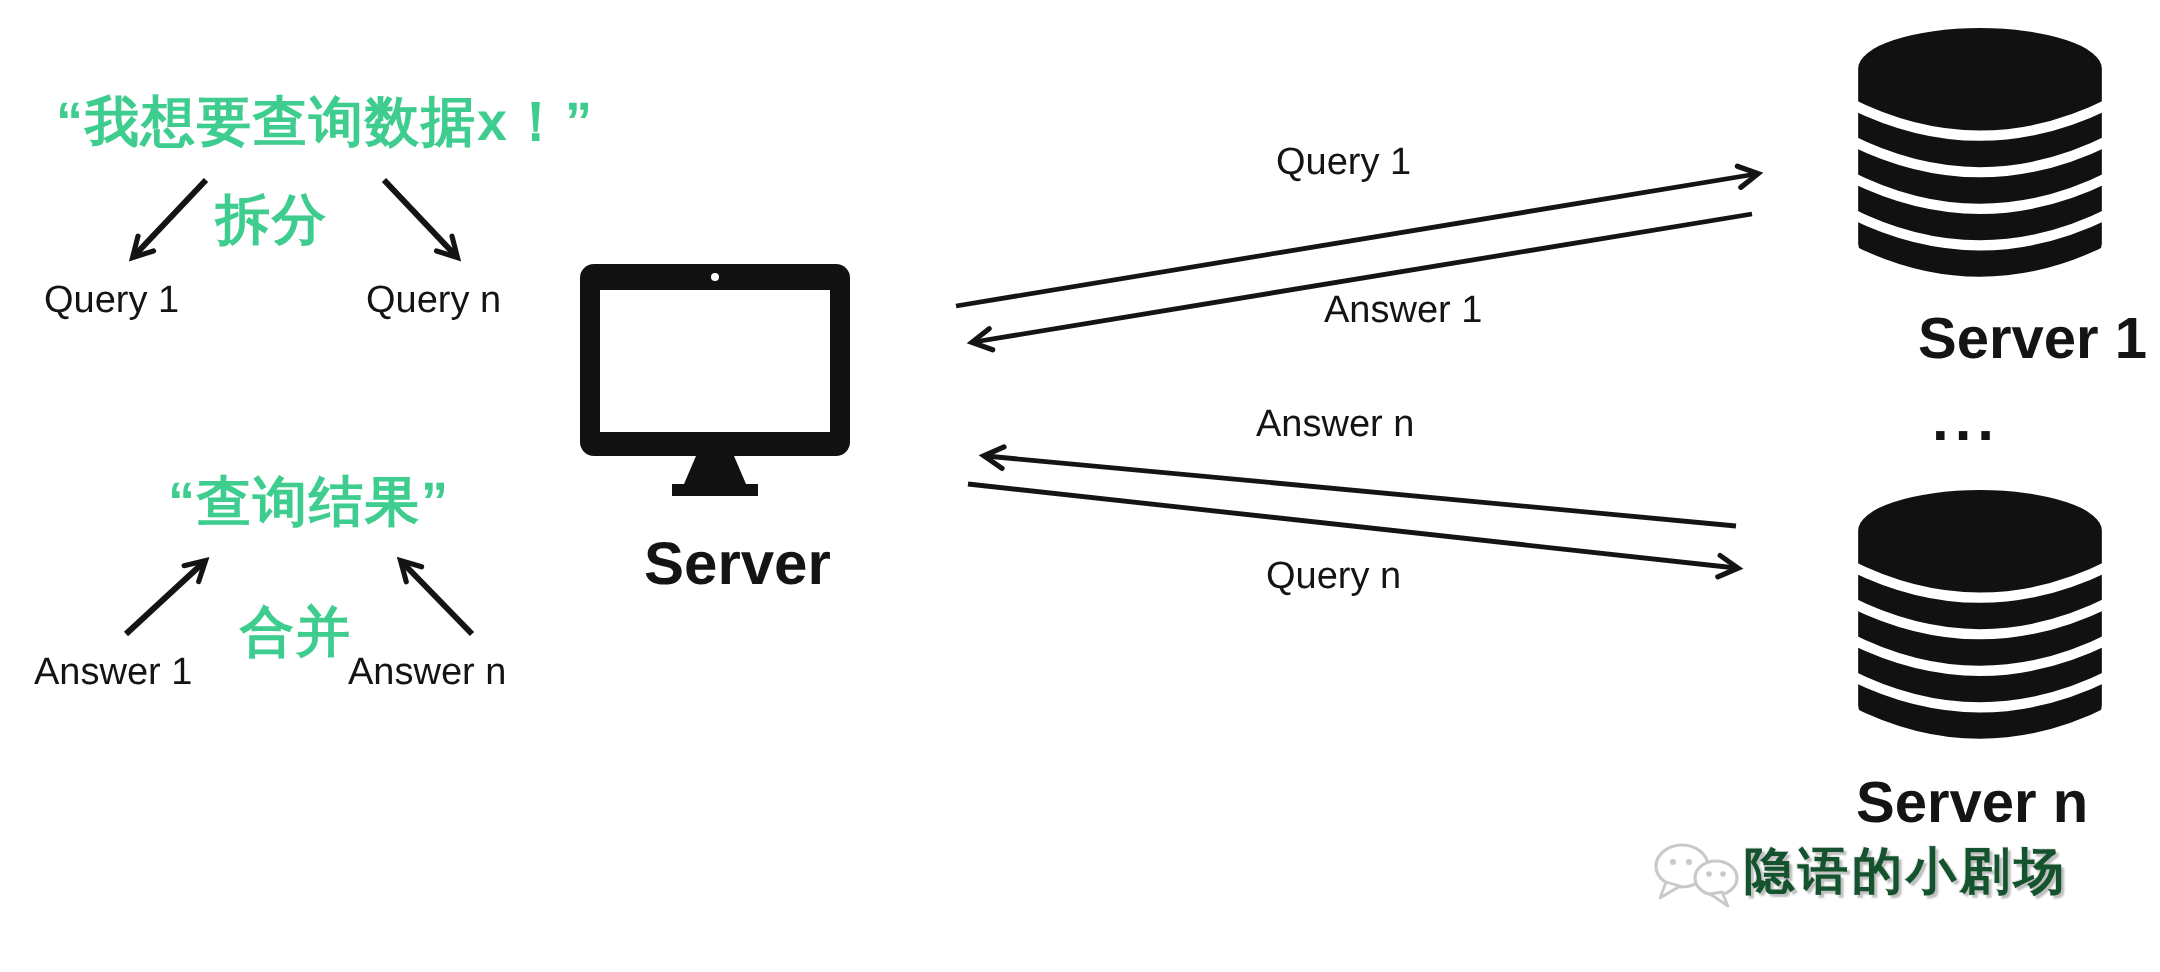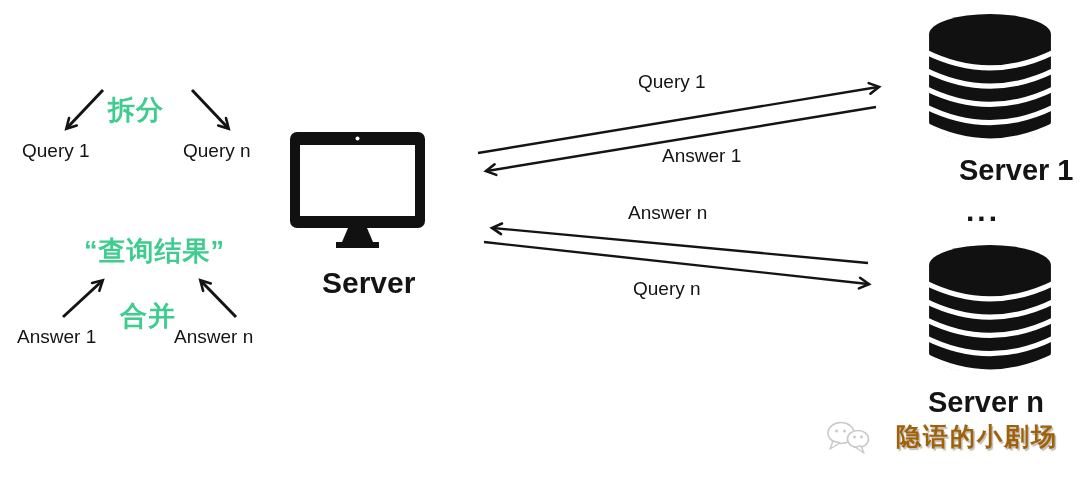--- a/index.html
+++ b/index.html
@@ -15,24 +15,23 @@
   }
   .lbl{position:absolute;white-space:nowrap;color:var(--ink);line-height:1.15;}
   .green{color:var(--accent-green);font-weight:700;}
   .cn{font-size:27px;letter-spacing:1px;}
   .msg{font-size:19px;font-weight:400;}
   .node-caption{font-size:30px;font-weight:700;}
   .server-caption{font-size:29px;font-weight:700;}
   .ellipsis{font-size:30px;font-weight:700;letter-spacing:3px;}
   .arrows{position:absolute;left:0;top:0;pointer-events:none;}
   .watermark-text{
-    font-size:25px;font-weight:700;color:#a16207;
+    font-size:25px;font-weight:700;color:#14532d;
     text-shadow:1.5px 1.5px 1px #bfbfbf, -0.5px -0.5px 0 #e8e8e8;
     letter-spacing:2px;
-    margin-left:24px;
   }
 </style>
 </head>
 <body>
 
 <div class="canvas">
 
   <svg class="arrows" width="1080" height="486" viewBox="0 0 1080 486">
     <defs>
       <marker id="ah" viewBox="0 0 14 14" refX="10" refY="7" markerWidth="15" markerHeight="15" markerUnits="userSpaceOnUse" orient="auto">
@@ -46,20 +45,21 @@
     <line x1="63" y1="317" x2="102" y2="281" stroke="#141414" stroke-width="3" marker-end="url(#ah)"></line>
     <line x1="236" y1="317" x2="201" y2="281" stroke="#141414" stroke-width="3" marker-end="url(#ah)"></line>
 
     <line x1="478" y1="153" x2="878" y2="87" stroke="#141414" stroke-width="2.4" marker-end="url(#ah)"></line>
     <line x1="876" y1="107" x2="487" y2="171" stroke="#141414" stroke-width="2.4" marker-end="url(#ah)"></line>
 
     <line x1="868" y1="263" x2="493" y2="228" stroke="#141414" stroke-width="2.4" marker-end="url(#ah)"></line>
     <line x1="484" y1="242" x2="868" y2="284" stroke="#141414" stroke-width="2.4" marker-end="url(#ah)"></line>
   </svg>
 
+  <div class="lbl green cn" style="left:28px;top:46px;">“我想要查询数据x！”</div>
   <div class="lbl green cn" style="left:108px;top:95px;">拆分</div>
   <div class="lbl msg" style="left:22px;top:140px;">Query 1</div>
   <div class="lbl msg" style="left:183px;top:140px;">Query n</div>
 
   <div class="lbl green cn" style="left:84px;top:236px;">“查询结果”</div>
   <div class="lbl green cn" style="left:120px;top:301px;">合并</div>
   <div class="lbl msg" style="left:17px;top:326px;">Answer 1</div>
   <div class="lbl msg" style="left:174px;top:326px;">Answer n</div>
 
   <svg style="position:absolute;left:290px;top:132px;" width="135" height="118" viewBox="0 0 135 118">

